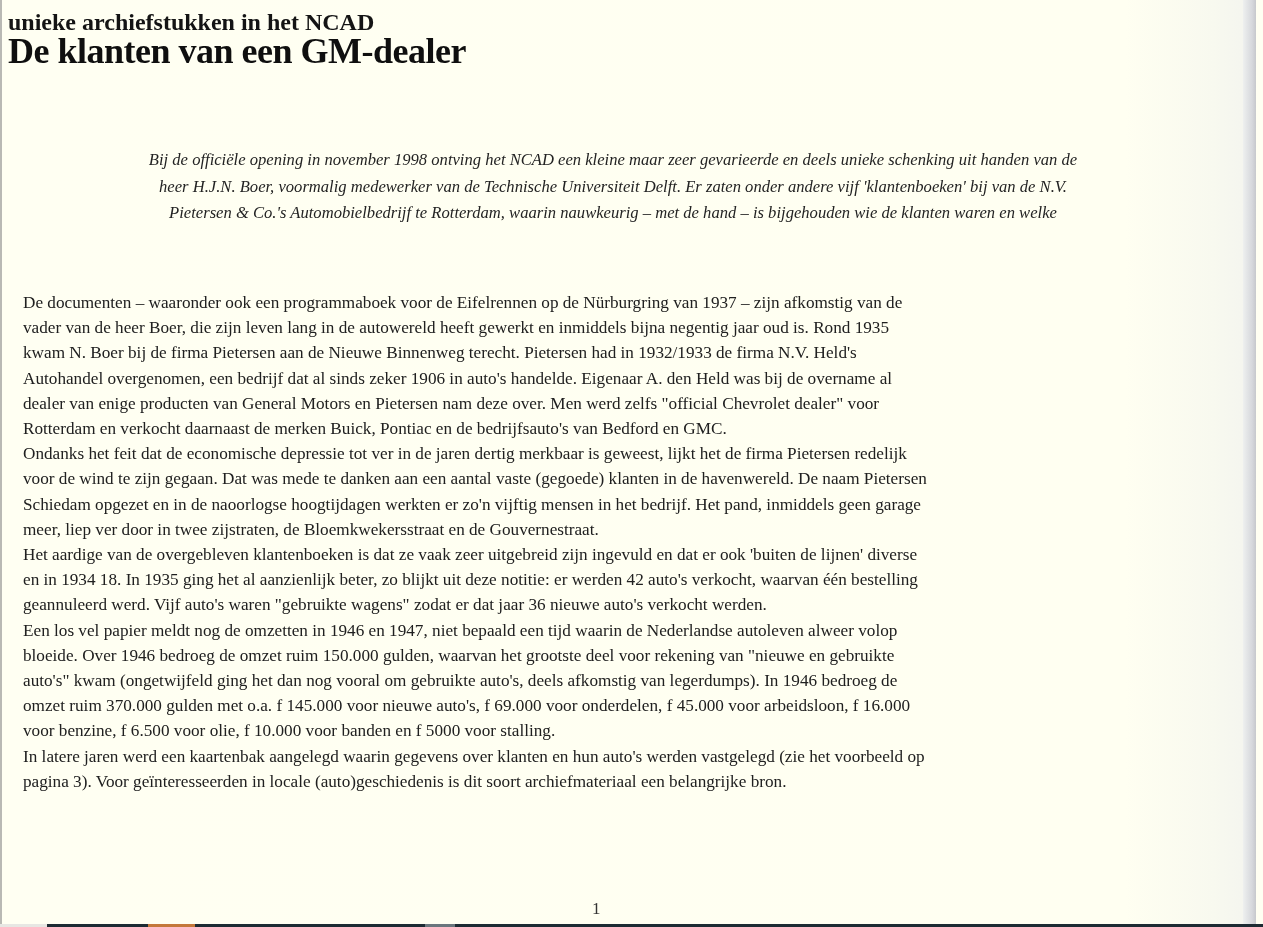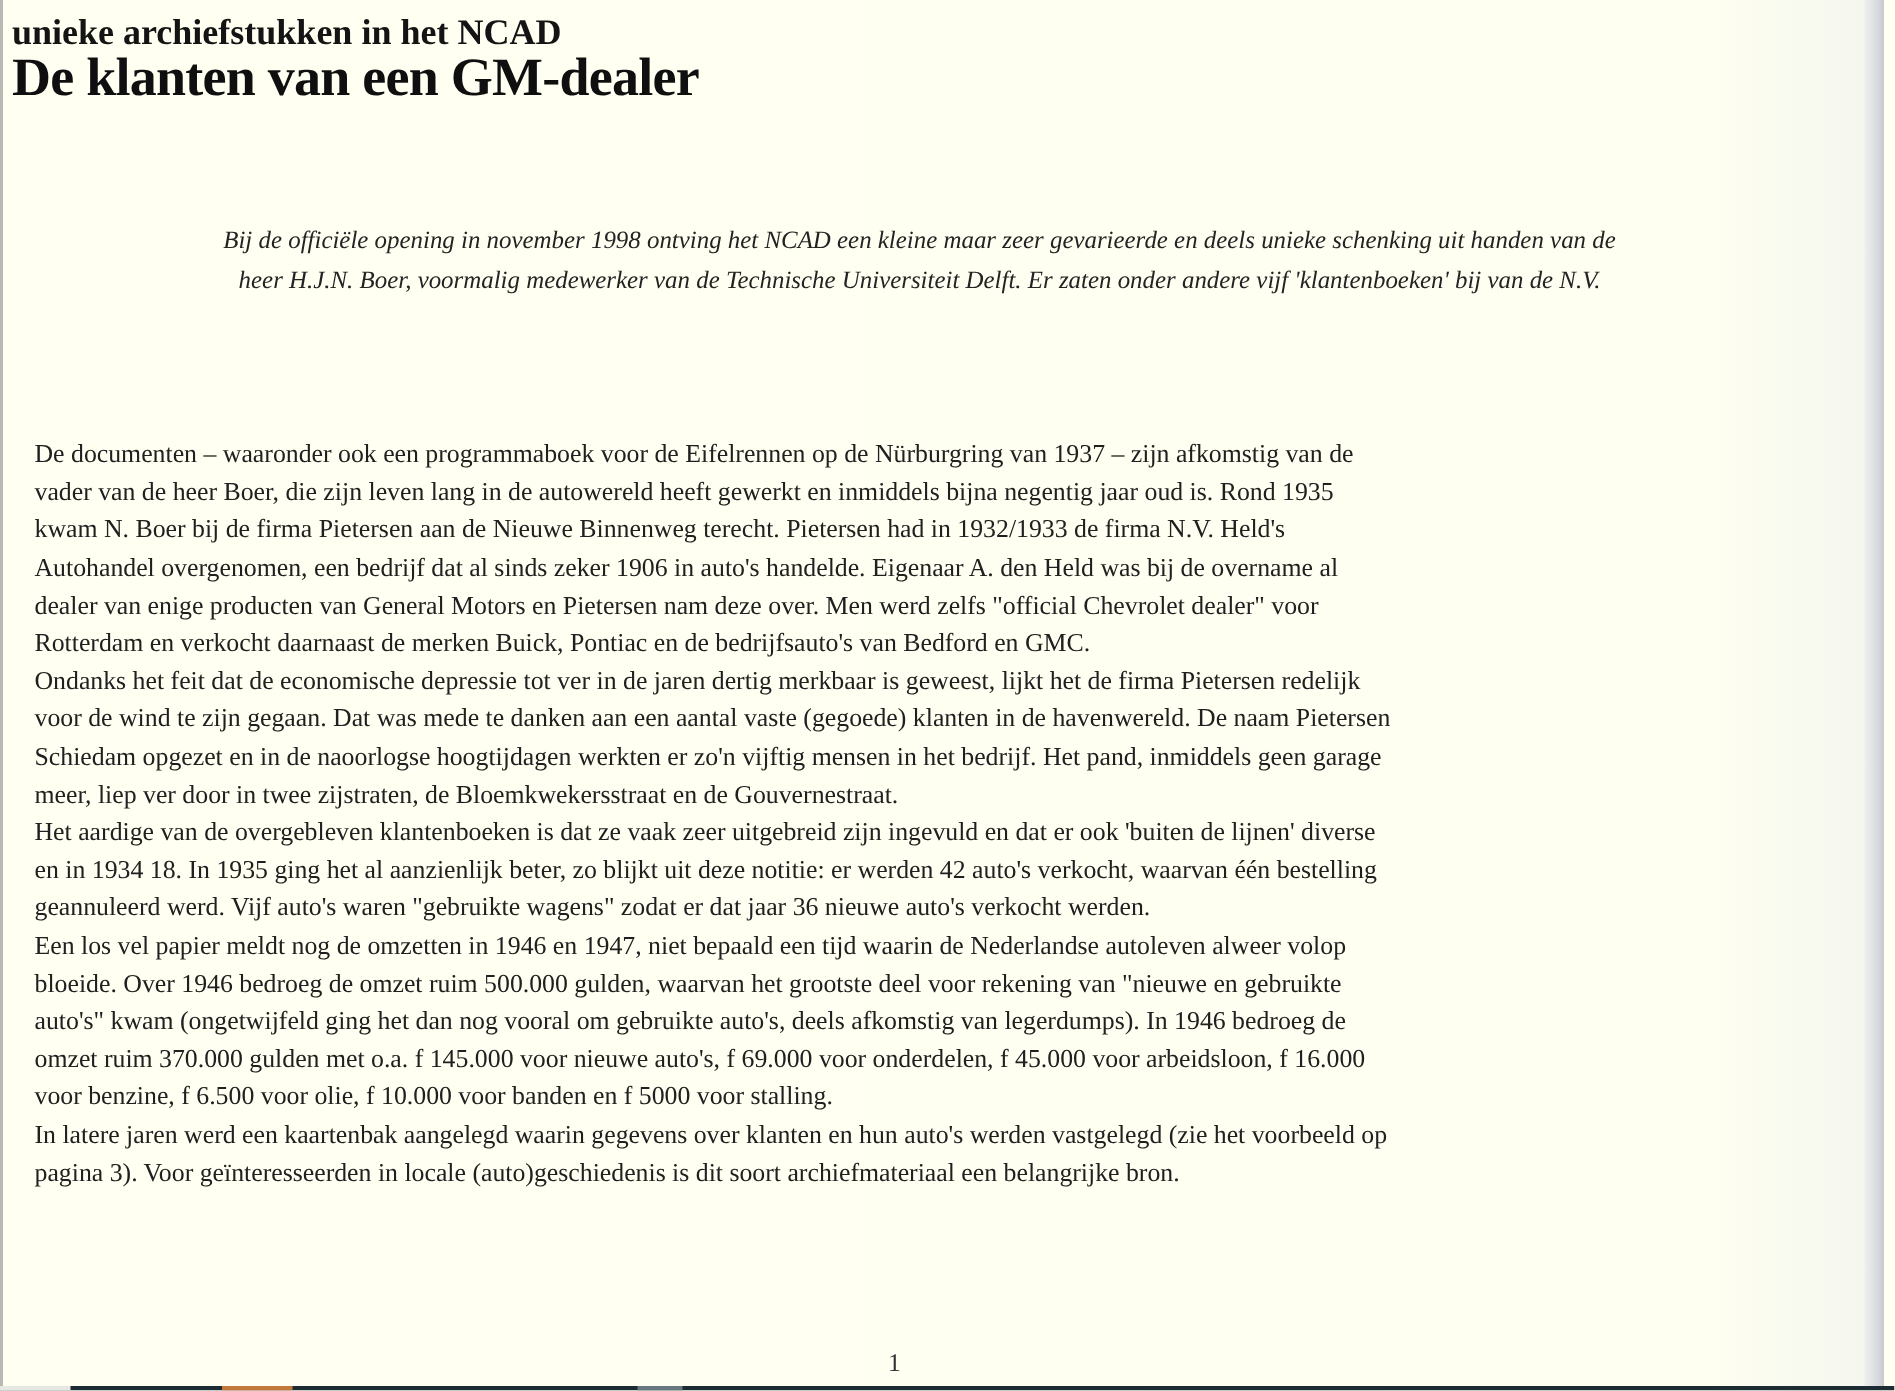--- a/index.html
+++ b/index.html
@@ -110,38 +110,39 @@
 
 <div class="viewer">
   <div class="page">
 
     <div class="kicker">unieke archiefstukken in het NCAD</div>
     <div class="headline">De klanten van een GM-dealer</div>
 
     <div class="intro">
       <span class="line">Bij de officiële opening in november 1998 ontving het NCAD een kleine maar zeer gevarieerde en deels unieke schenking uit handen van de</span>
       <span class="line">heer H.J.N. Boer, voormalig medewerker van de Technische Universiteit Delft. Er zaten onder andere vijf 'klantenboeken' bij van de N.V.</span>
+      <span class="line">Pietersen &amp; Co.'s Automobielbedrijf te Rotterdam, waarin nauwkeurig – met de hand – is bijgehouden wie de klanten waren en welke</span>
     </div>
 
     <div class="body">
       <span class="line">De documenten – waaronder ook een programmaboek voor de Eifelrennen op de Nürburgring van 1937 – zijn afkomstig van de</span>
       <span class="line">vader van de heer Boer, die zijn leven lang in de autowereld heeft gewerkt en inmiddels bijna negentig jaar oud is. Rond 1935</span>
       <span class="line">kwam N. Boer bij de firma Pietersen aan de Nieuwe Binnenweg terecht. Pietersen had in 1932/1933 de firma N.V. Held's</span>
       <span class="line">Autohandel overgenomen, een bedrijf dat al sinds zeker 1906 in auto's handelde. Eigenaar A. den Held was bij de overname al</span>
       <span class="line">dealer van enige producten van General Motors en Pietersen nam deze over. Men werd zelfs "official Chevrolet dealer" voor</span>
       <span class="line">Rotterdam en verkocht daarnaast de merken Buick, Pontiac en de bedrijfsauto's van Bedford en GMC.</span>
       <span class="line">Ondanks het feit dat de economische depressie tot ver in de jaren dertig merkbaar is geweest, lijkt het de firma Pietersen redelijk</span>
       <span class="line">voor de wind te zijn gegaan. Dat was mede te danken aan een aantal vaste (gegoede) klanten in de havenwereld. De naam Pietersen</span>
       <span class="line">Schiedam opgezet en in de naoorlogse hoogtijdagen werkten er zo'n vijftig mensen in het bedrijf. Het pand, inmiddels geen garage</span>
       <span class="line">meer, liep ver door in twee zijstraten, de Bloemkwekersstraat en de Gouvernestraat.</span>
       <span class="line">Het aardige van de overgebleven klantenboeken is dat ze vaak zeer uitgebreid zijn ingevuld en dat er ook 'buiten de lijnen' diverse</span>
       <span class="line">en in 1934 18. In 1935 ging het al aanzienlijk beter, zo blijkt uit deze notitie: er werden 42 auto's verkocht, waarvan één bestelling</span>
       <span class="line">geannuleerd werd. Vijf auto's waren "gebruikte wagens" zodat er dat jaar 36 nieuwe auto's verkocht werden.</span>
       <span class="line">Een los vel papier meldt nog de omzetten in 1946 en 1947, niet bepaald een tijd waarin de Nederlandse autoleven alweer volop</span>
-      <span class="line">bloeide. Over 1946 bedroeg de omzet ruim 500.000 gulden, waarvan het grootste deel voor rekening van "nieuwe en gebruikte</span>
+      <span class="line">bloeide. Over 1946 bedroeg de omzet ruim 150.000 gulden, waarvan het grootste deel voor rekening van "nieuwe en gebruikte</span>
       <span class="line">auto's" kwam (ongetwijfeld ging het dan nog vooral om gebruikte auto's, deels afkomstig van legerdumps). In 1946 bedroeg de</span>
       <span class="line">omzet ruim 370.000 gulden met o.a. f 145.000 voor nieuwe auto's, f 69.000 voor onderdelen, f 45.000 voor arbeidsloon, f 16.000</span>
       <span class="line">voor benzine, f 6.500 voor olie, f 10.000 voor banden en f 5000 voor stalling.</span>
       <span class="line">In latere jaren werd een kaartenbak aangelegd waarin gegevens over klanten en hun auto's werden vastgelegd (zie het voorbeeld op</span>
       <span class="line">pagina 3). Voor geïnteresseerden in locale (auto)geschiedenis is dit soort archiefmateriaal een belangrijke bron.</span>
     </div>
 
     <div class="page-number">1</div>
   </div>
 

